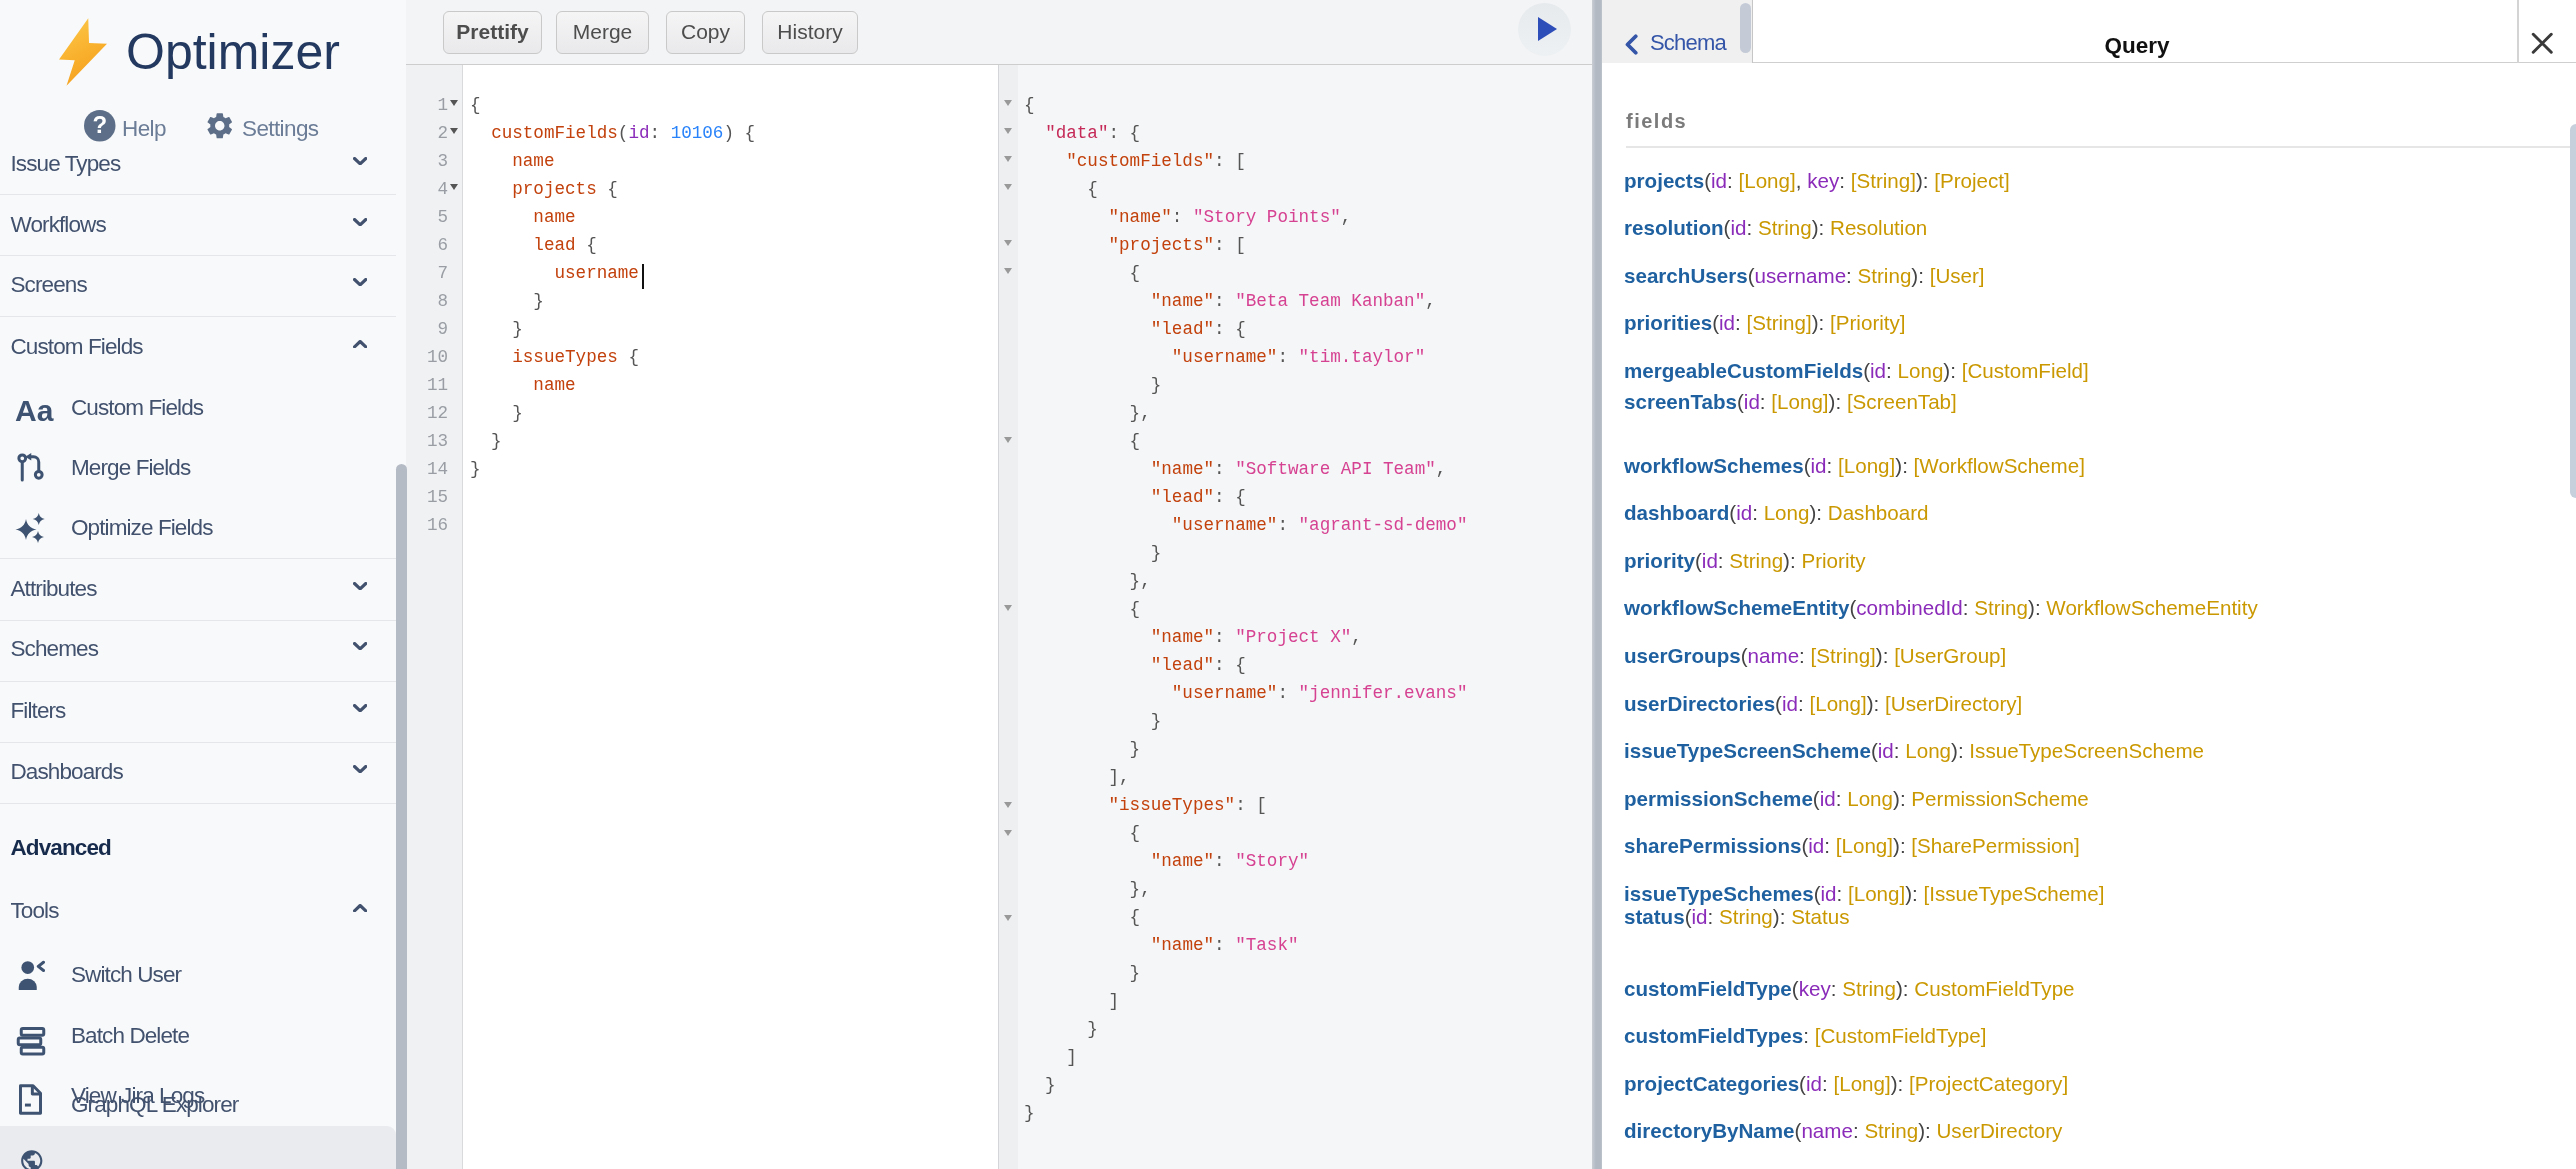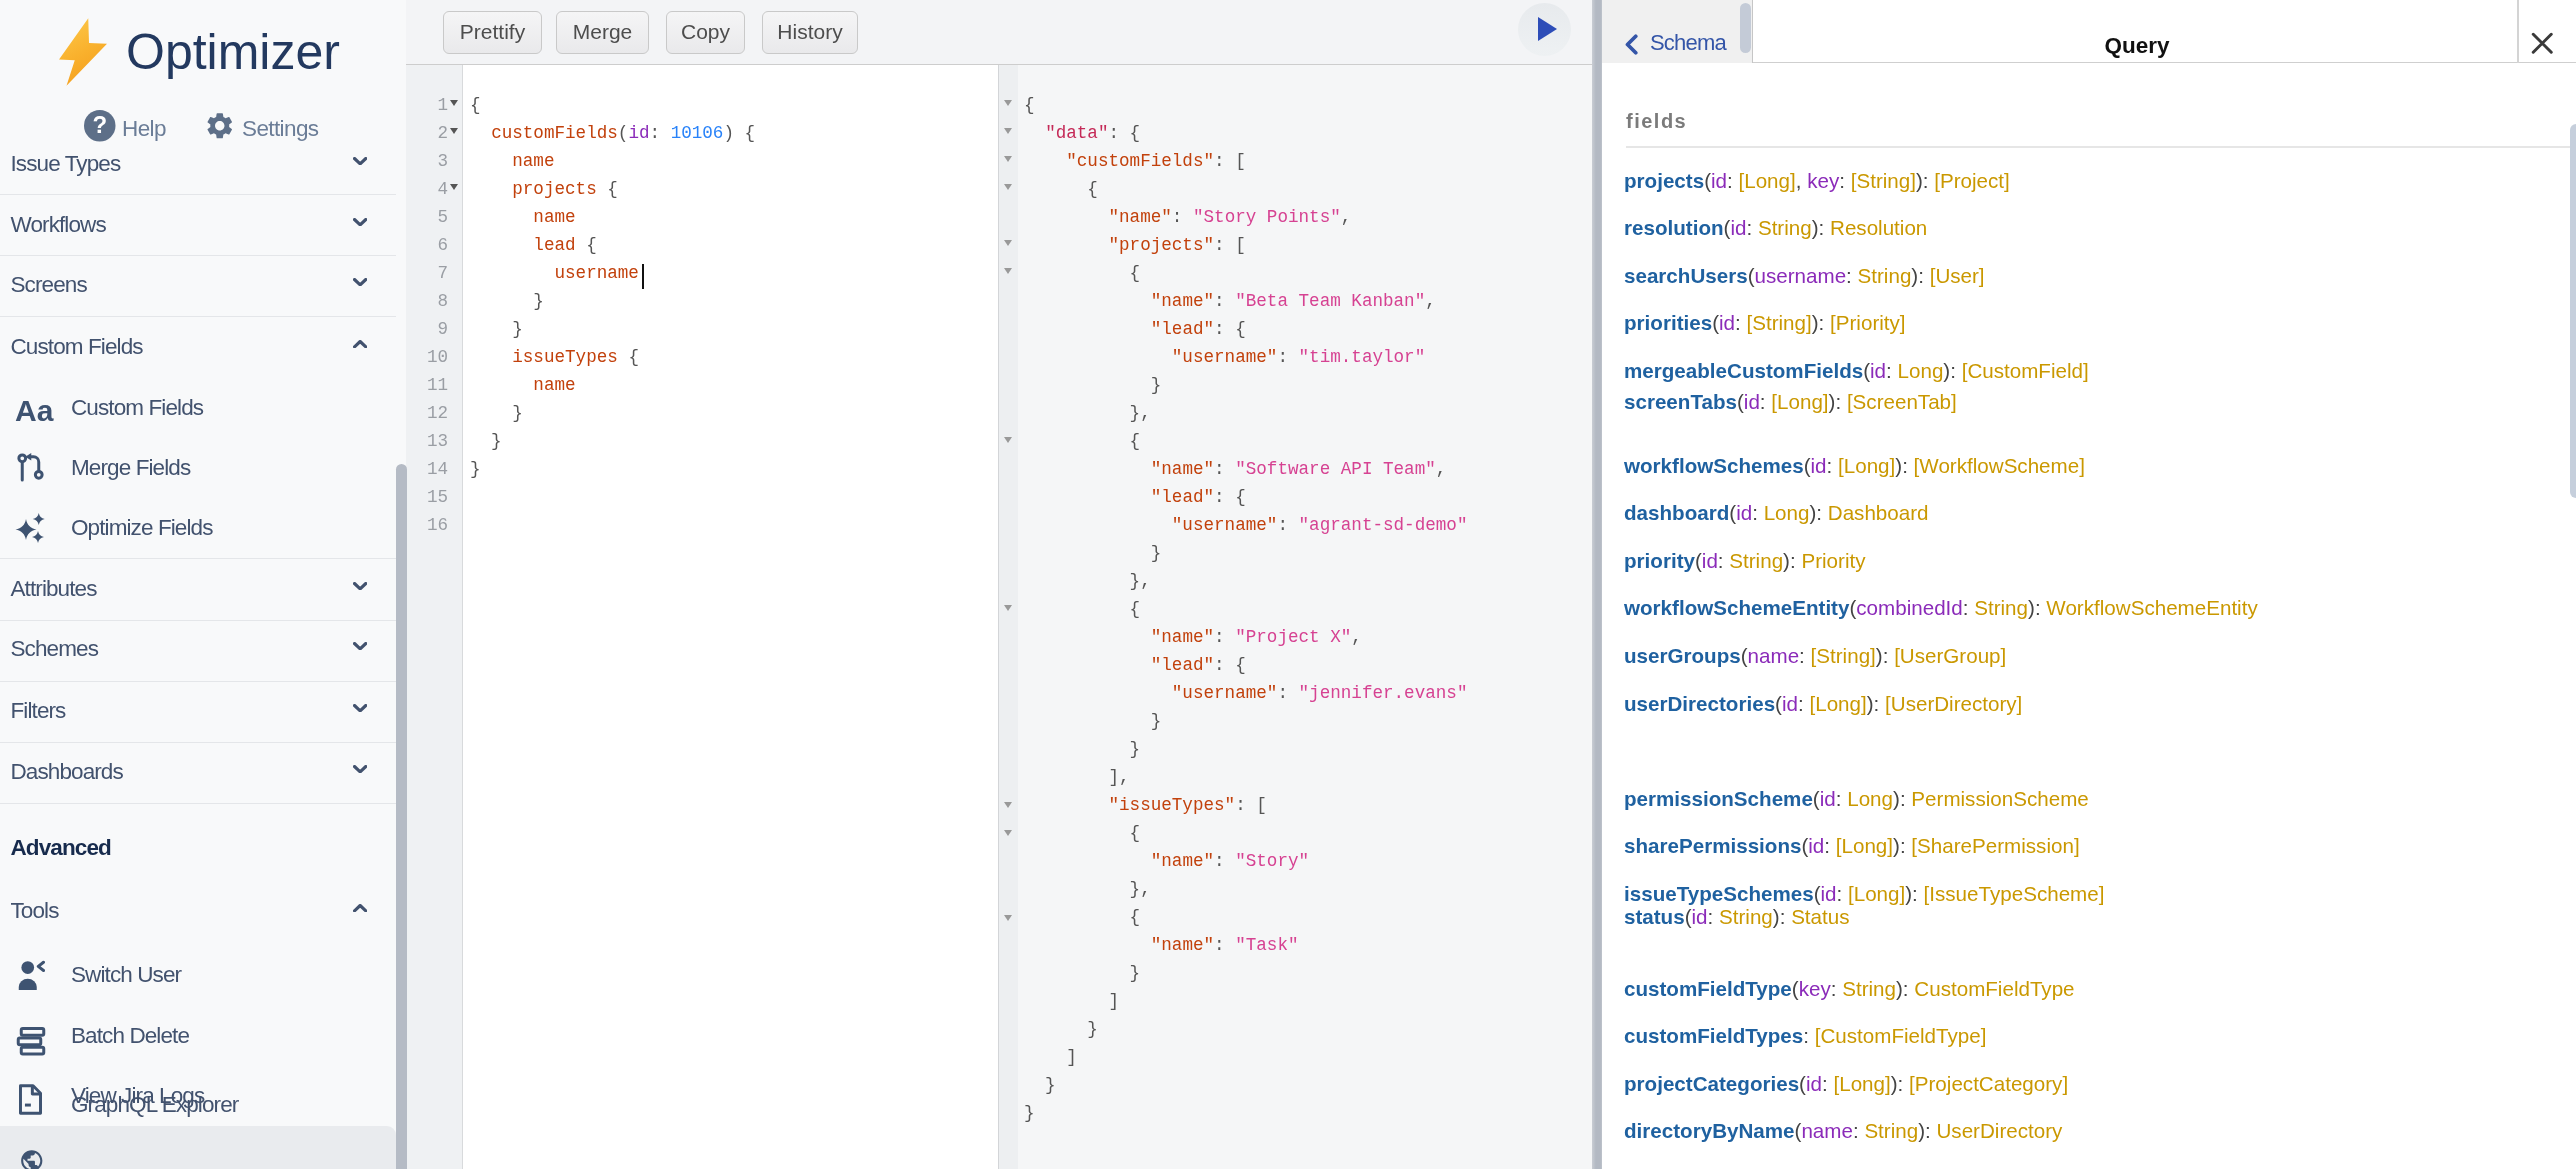--- a/index.html
+++ b/index.html
@@ -68,21 +68,21 @@
 .navdiv { position:absolute; left:0; width:396px; height:0.8px; background:#e4e6e9; }
 .chev { position:absolute; left:353px; }
 #sbthumb { position:absolute; left:396px; top:464px; width:10.5px; height:712px; border-radius:6px; background:#b5bbc5; }
 .icn { position:absolute; }
 </style>
 </head>
 <body>
 <div id="root">
 
   <div id="topbar"></div>
-  <div class="tbtn" style="left:443px; width:99px;">Prettify</div>
+  <div class="tbtn" style="left:443px; width:99px;font-weight:bold;">Prettify</div>
   <div class="tbtn" style="left:556px; width:93px;">Merge</div>
   <div class="tbtn" style="left:666px; width:79px;">Copy</div>
   <div class="tbtn" style="left:762px; width:96px;">History</div>
   <div id="playbtn">
       <div class="tri"></div>
     </div>
 
   <div id="qgutter"></div>
   <div id="qlines">1
 2
@@ -192,20 +192,21 @@
   <div class="docrow" style="top:264px;"><span class="fn">searchUsers</span>(<span class="fa">username</span>: <span class="ft">String</span>): <span class="ft">[User]</span></div>
   <div class="docrow" style="top:311px;"><span class="fn">priorities</span>(<span class="fa">id</span>: <span class="ft">[String]</span>): <span class="ft">[Priority]</span></div>
   <div class="docrow" style="top:359px;"><span class="fn">mergeableCustomFields</span>(<span class="fa">id</span>: <span class="ft">Long</span>): <span class="ft">[CustomField]</span></div>
   <div class="docrow" style="top:390px;"><span class="fn">screenTabs</span>(<span class="fa">id</span>: <span class="ft">[Long]</span>): <span class="ft">[ScreenTab]</span></div>
   <div class="docrow" style="top:454px;"><span class="fn">workflowSchemes</span>(<span class="fa">id</span>: <span class="ft">[Long]</span>): <span class="ft">[WorkflowScheme]</span></div>
   <div class="docrow" style="top:501px;"><span class="fn">dashboard</span>(<span class="fa">id</span>: <span class="ft">Long</span>): <span class="ft">Dashboard</span></div>
   <div class="docrow" style="top:549px;"><span class="fn">priority</span>(<span class="fa">id</span>: <span class="ft">String</span>): <span class="ft">Priority</span></div>
   <div class="docrow" style="top:596px;"><span class="fn">workflowSchemeEntity</span>(<span class="fa">combinedId</span>: <span class="ft">String</span>): <span class="ft">WorkflowSchemeEntity</span></div>
   <div class="docrow" style="top:644px;"><span class="fn">userGroups</span>(<span class="fa">name</span>: <span class="ft">[String]</span>): <span class="ft">[UserGroup]</span></div>
   <div class="docrow" style="top:692px;"><span class="fn">userDirectories</span>(<span class="fa">id</span>: <span class="ft">[Long]</span>): <span class="ft">[UserDirectory]</span></div>
+  <div class="docrow" style="top:739px;"><span class="fn">issueTypeScreenScheme</span>(<span class="fa">id</span>: <span class="ft">Long</span>): <span class="ft">IssueTypeScreenScheme</span></div>
   <div class="docrow" style="top:787px;"><span class="fn">permissionScheme</span>(<span class="fa">id</span>: <span class="ft">Long</span>): <span class="ft">PermissionScheme</span></div>
   <div class="docrow" style="top:834px;"><span class="fn">sharePermissions</span>(<span class="fa">id</span>: <span class="ft">[Long]</span>): <span class="ft">[SharePermission]</span></div>
   <div class="docrow" style="top:882px;"><span class="fn">issueTypeSchemes</span>(<span class="fa">id</span>: <span class="ft">[Long]</span>): <span class="ft">[IssueTypeScheme]</span></div>
   <div class="docrow" style="top:905px;"><span class="fn">status</span>(<span class="fa">id</span>: <span class="ft">String</span>): <span class="ft">Status</span></div>
   <div class="docrow" style="top:977px;"><span class="fn">customFieldType</span>(<span class="fa">key</span>: <span class="ft">String</span>): <span class="ft">CustomFieldType</span></div>
   <div class="docrow" style="top:1024px;"><span class="fn">customFieldTypes</span>: <span class="ft">[CustomFieldType]</span></div>
   <div class="docrow" style="top:1072px;"><span class="fn">projectCategories</span>(<span class="fa">id</span>: <span class="ft">[Long]</span>): <span class="ft">[ProjectCategory]</span></div>
   <div class="docrow" style="top:1119px;"><span class="fn">directoryByName</span>(<span class="fa">name</span>: <span class="ft">String</span>): <span class="ft">UserDirectory</span></div>
   <div id="docthumb"></div>
 

